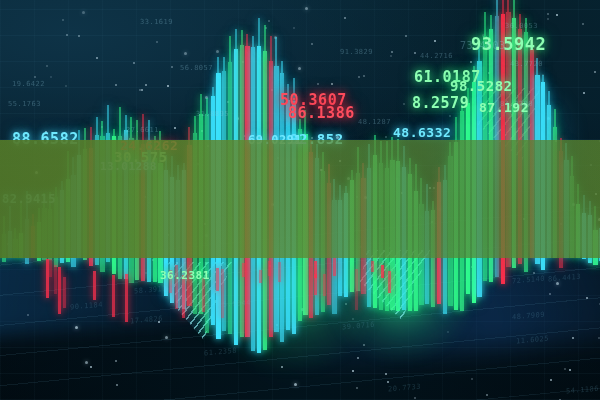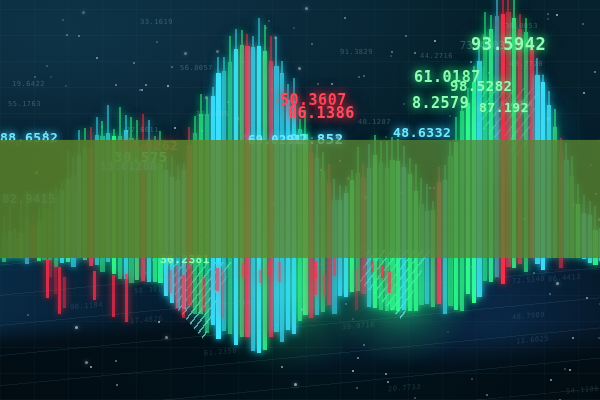--- a/index.html
+++ b/index.html
@@ -761,22 +761,22 @@
       <div class="num green" style="left: 472px; top: 100px; font-size: 13px; padding-left: 7px;">87.192</div>
       <div class="num red" style="left: 280px; top: 91px; font-size: 15px;">50.3607</div>
       <div class="num red" style="left: 288px; top: 104px; font-size: 15px;">86.1386</div>
       <div class="num cyan" style="left: 290px; top: 131px; font-size: 14px;">92.852</div>
       <div class="num cyan" style="left: 248px; top: 133px; font-size: 12px;">69.0291</div>
       <div class="num cyan" style="left: 393px; top: 125px; font-size: 13px;">48.6332</div>
       <div class="num red" style="left: 120px; top: 138px; font-size: 13px;">24.6262</div>
       <div class="num green" style="left: 114px; top: 149px; font-size: 14px;">30.575</div>
       <div class="num cyan" style="left: 100px; top: 160px; font-size: 11px;">13.01288</div>
       <div class="num cyan" style="left: 2px; top: 192px; font-size: 12px;">82.9415</div>
-      <div class="num green" style="left: 160px; top: 253px; font-size: 11px;">36.2381</div>
-      <div class="num cyan" style="left: 0px; top: 130px; font-size: 13px;">88.6582</div>
+      <div class="num green" style="left: 160px; top: 269px; font-size: 11px;">36.2381</div>
+      <div class="num cyan" style="left: 12px; top: 130px; font-size: 15px;">88.6582</div>
       <div class="num faint" style="left: 140px; top: 18px; font-size: 7px;">33.1619</div>
       <div class="num faint" style="left: 340px; top: 48px; font-size: 7px;">91.3829</div>
       <div class="num faint" style="left: 180px; top: 64px; font-size: 7px;">56.8057</div>
       <div class="num faint" style="left: 420px; top: 52px; font-size: 7px;">44.2716</div>
       <div class="num faint" style="left: 505px; top: 22px; font-size: 7px;">36.0053</div>
       <div class="num faint" style="left: 460px; top: 40px; font-size: 10px;">73.4603</div>
       <div class="num faint" style="left: 12px; top: 80px; font-size: 7px;">19.6422</div>
       <div class="num faint" style="left: 8px; top: 100px; font-size: 7px;">55.1763</div>
       <div class="num faint" style="left: 196px; top: 110px; font-size: 7px;">31.8895</div>
       <div class="num faint" style="left: 500px; top: 100px; font-size: 7px;">84.2200</div>

